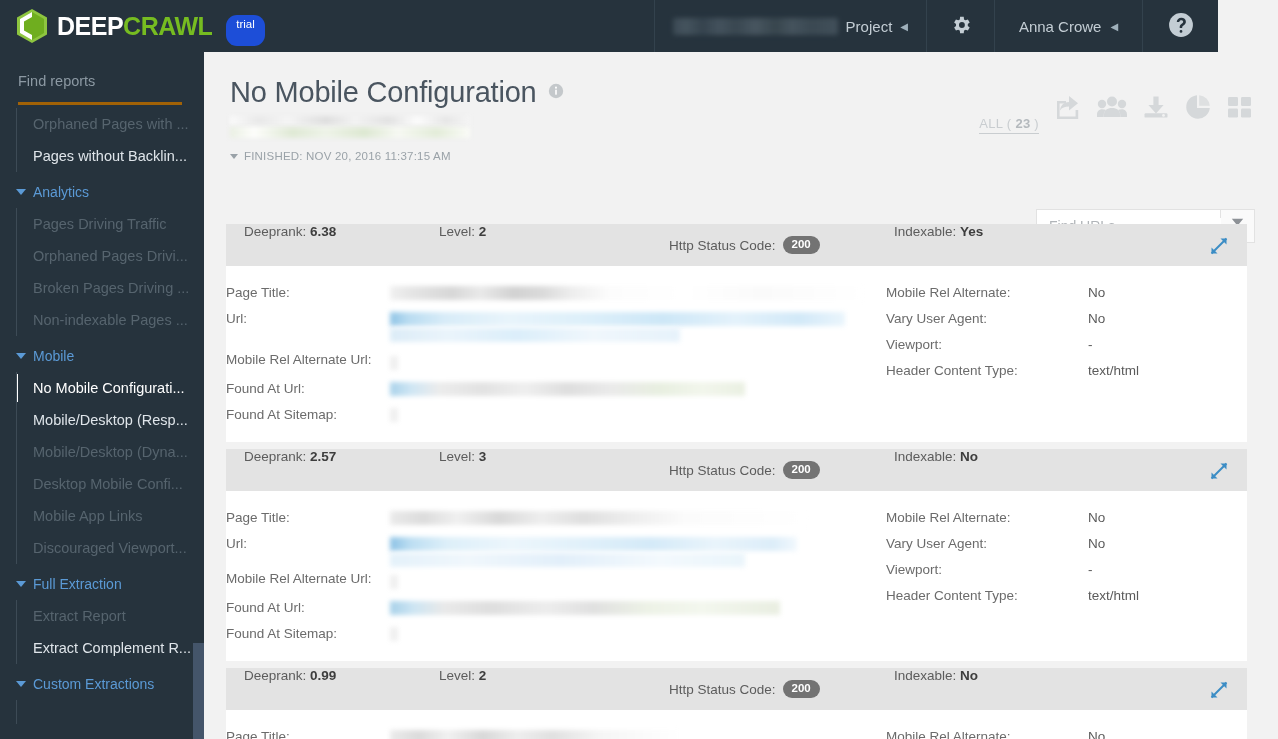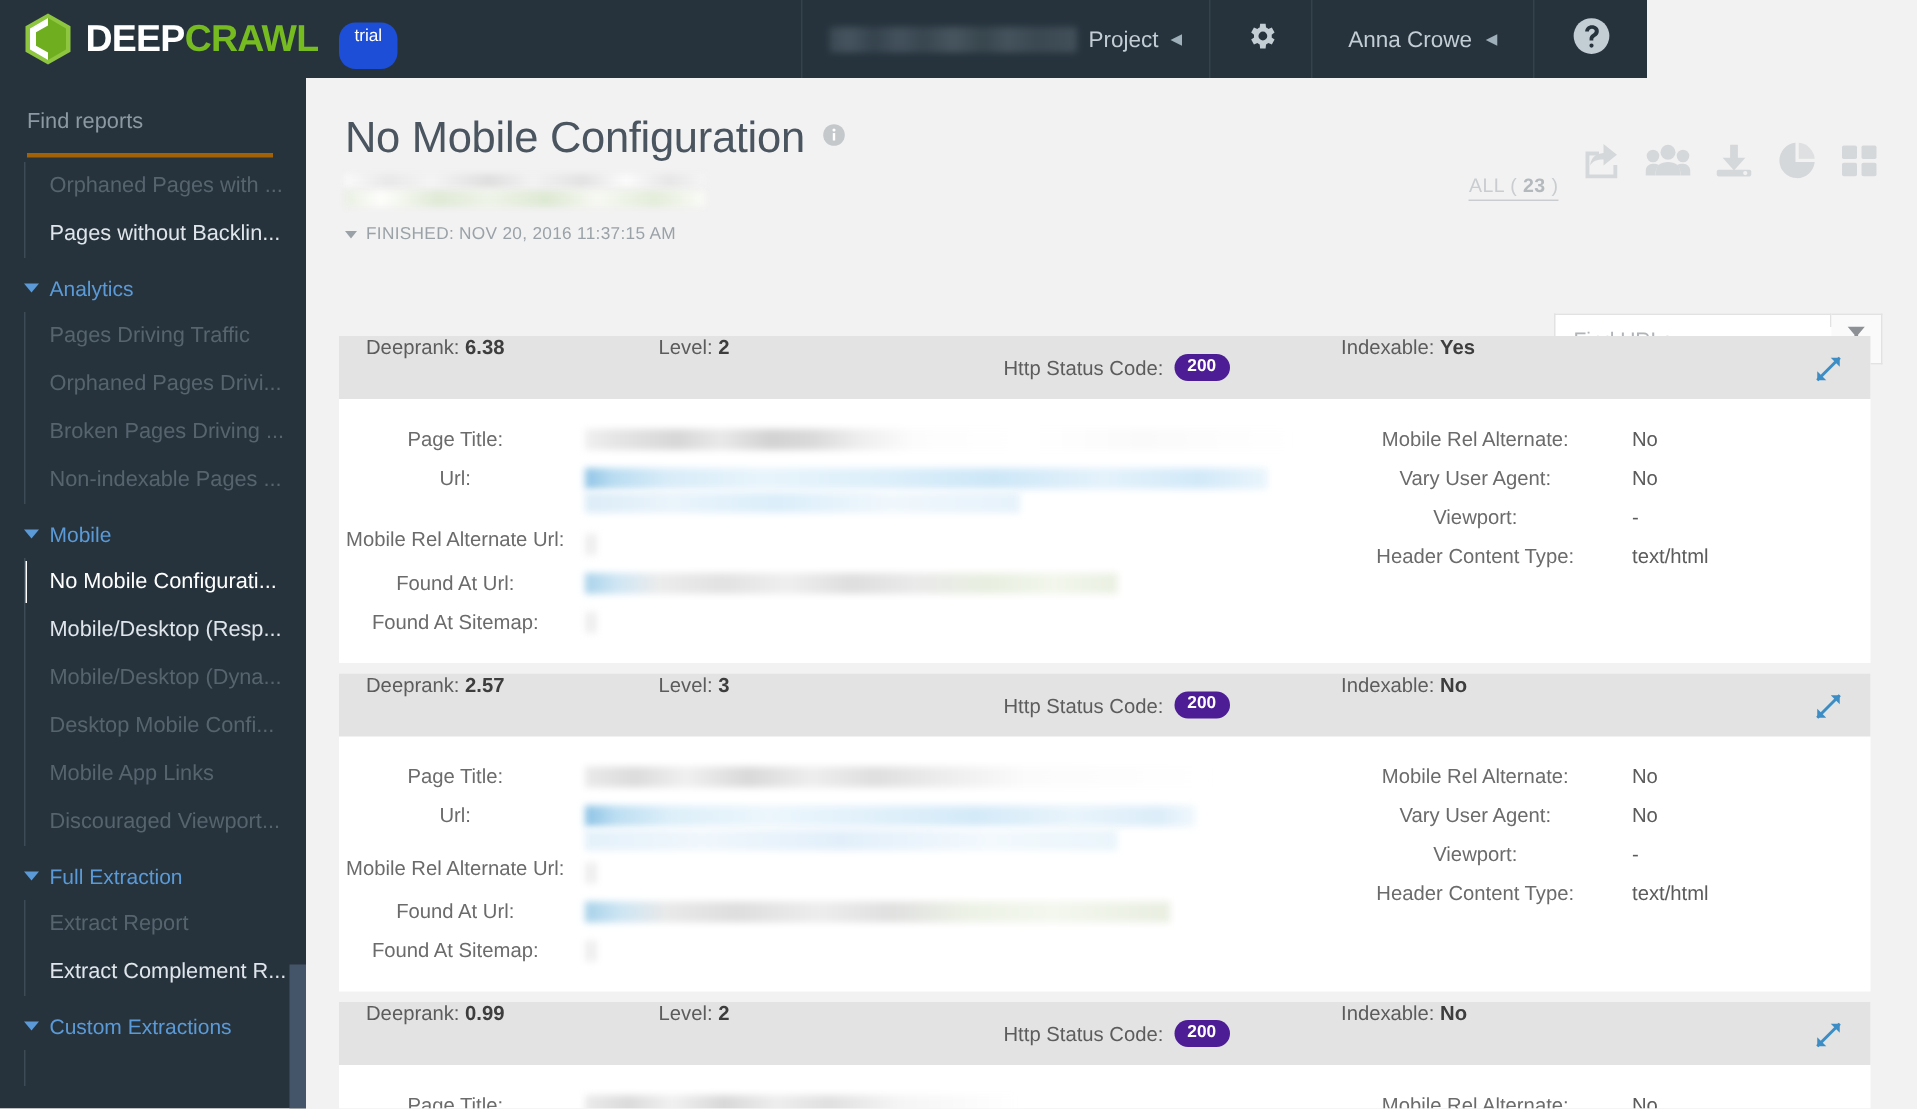--- a/index.html
+++ b/index.html
@@ -6,21 +6,21 @@
   html, body {
     width: 1278px; height: 739px;
     font-family: "Liberation Sans", sans-serif;
     background: #f2f2f2;
     overflow: hidden;
   }
   .app { position: relative; width: 1278px; height: 739px; }
 
   
   .topbar {
-    position: absolute; top: 0; left: 0; width: 1098px; height: 52px;
+    position: absolute; top: 0; left: 0; width: 1218px; height: 52px;
     background: #26333d; display: flex; align-items: stretch;
   }
   .brand { display: flex; align-items: center; padding-left: 16px; gap: 9px; }
   .logo-cube { width: 32px; height: 36px; position: relative; }
   .logo-cube svg { display: block; }
   .brand-text { font-size: 25px; font-weight: bold; letter-spacing: -0.5px; }
   .brand-deep { color: #ffffff; }
   .brand-crawl { color: #76bc21; }
   .trial-badge {
     background: #1d4ed8; color: #fff; font-size: 11.5px;
@@ -158,34 +158,34 @@
   .card-head {
     height: 42px; background: #e3e3e3; display: flex; 
     padding: 0 0 0 18px; position: relative; font-size: 13.5px; color: #5c5c5c;
   }
   .ch-cell { white-space: nowrap; }
   .ch-cell b { color: #3d3d3d; font-weight: bold; }
   .ch-deeprank { width: 195px; }
   .ch-level { width: 230px; }
   .ch-status { width: 225px; display: flex; align-items: center; gap: 7px; }
   .status-pill {
-    background: #4c1d95; color: #fff; font-size: 11.5px; font-weight: bold;
+    background: #737373; color: #fff; font-size: 11.5px; font-weight: bold;
     border-radius: 9px; padding: 2px 9px 3px; line-height: 13px;
   }
   .idx-yes { color: #7cb82f; font-weight: bold; }
   .idx-no { color: #e0565b; font-weight: bold; }
   .expand-ico { position: absolute; right: 18px; top: 12px; cursor: pointer; }
   .expand-ico svg { display: block; }
 
   .card-body { display: flex; padding: 14px 0 14px 0; }
   .col-left { width: 660px; }
   .col-right { width: 361px; }
   .frow { display: flex; align-items: flex-start; min-height: 26px; }
   .flabel {
-    text-align: center; color: #6b6b6b; font-size: 13.5px;
+    text-align: left; color: #6b6b6b; font-size: 13.5px;
     line-height: 26px; white-space: nowrap;
   }
   .col-left .flabel { width: 155px; }
   .col-left .fvalue { margin-left: 9px; flex: 1; }
   .col-right .flabel { width: 195px; }
   .col-right .fvalue {
     margin-left: 7px; color: #5b5b5b; font-size: 13.5px; line-height: 26px;
   }
   .blur-line { height: 14px; margin-top: 6px; filter: blur(2.5px); }
   .bl-title-a { width: 476px; background: linear-gradient(90deg,

